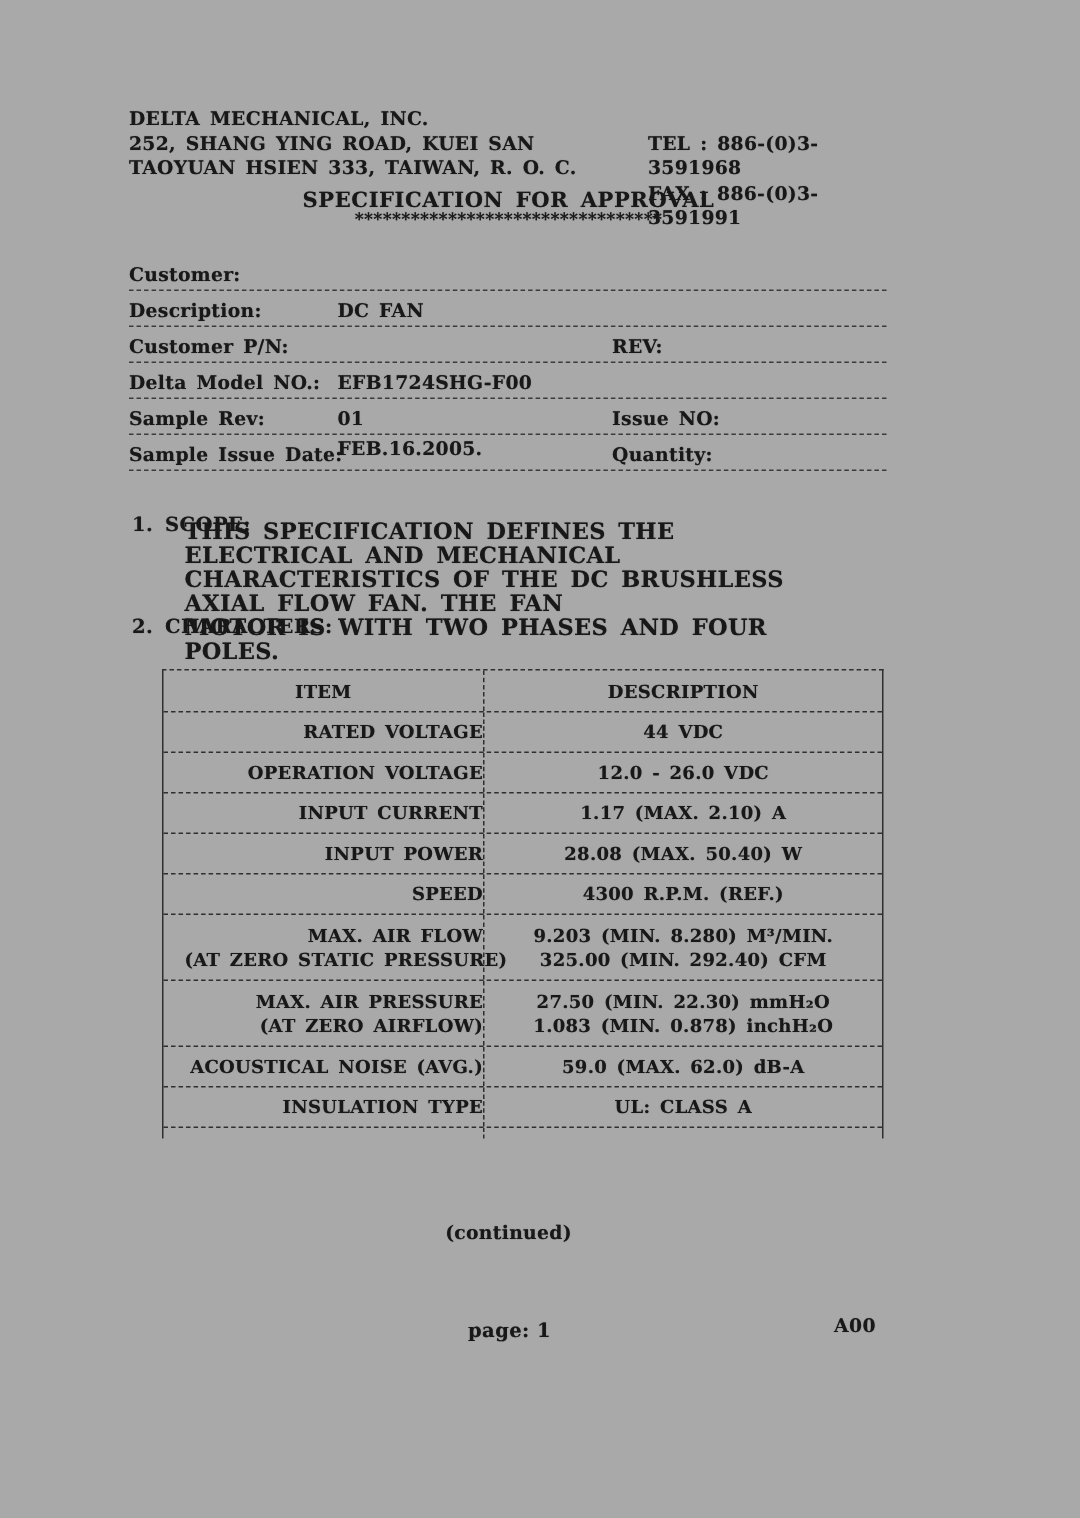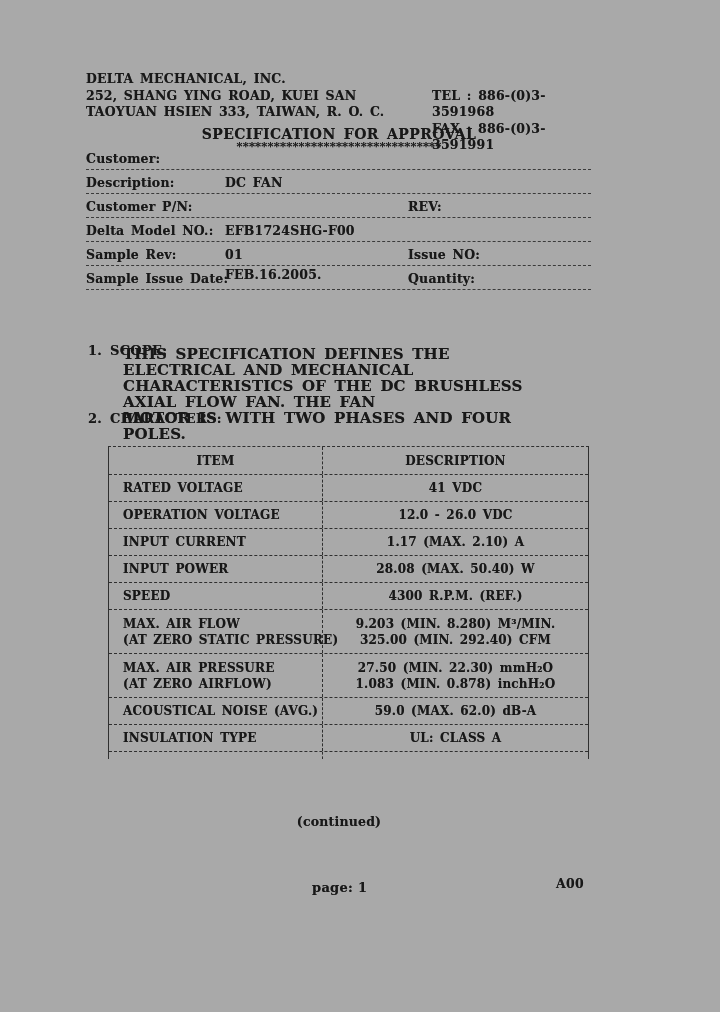--- a/index.html
+++ b/index.html
@@ -15,38 +15,38 @@
   }
   .abs{position:absolute;}
   
   .header{left:86px;top:71px;width:506px;font-size:12.5px;line-height:16.5px;letter-spacing:.2px;word-spacing:2px;}
   .header-right{position:absolute;left:346px;top:16.5px;line-height:16.5px;}
   
   .title-block{left:86px;top:127px;width:506px;text-align:center;}
   .doc-title{font-size:14px;letter-spacing:.4px;word-spacing:3px;line-height:15px;}
   .title-stars{font-size:11.5px;letter-spacing:.2px;line-height:9px;display:block;}
   
-  .fields{left:86px;top:149px;width:505px;font-size:12.5px;letter-spacing:.2px;word-spacing:2px;}
+  .fields{left:86px;top:173px;width:505px;font-size:12.5px;letter-spacing:.2px;word-spacing:2px;}
   .field-row{position:relative;border-bottom:1px dashed #3b3b3b;height:23px;}
   .field-row.first{height:20px;}
   .f-label{position:absolute;left:0;bottom:3px;white-space:nowrap;}
   .f-value{position:absolute;left:139px;bottom:3px;white-space:nowrap;}
   .f-value.raised{bottom:7px;}
   .f-right{position:absolute;left:322px;bottom:3px;white-space:nowrap;}
   
   .scope-heading{left:88px;top:318px;font-size:13px;letter-spacing:.3px;word-spacing:3px;margin-top:25px;}
   .scope-body{left:107px;top:346px;width:440px;font-size:15px;line-height:16px;letter-spacing:.2px;word-spacing:3px;margin-left:16px;}
   .characters-heading{left:88px;top:411px;font-size:13px;letter-spacing:.3px;word-spacing:3px;}
   
   .spec-table{left:108px;top:446px;width:481px;
     border-left:1px solid #2f2f2f;border-right:1px solid #2f2f2f;border-top:1px dashed #2f2f2f;
     font-size:12px;letter-spacing:.2px;word-spacing:2px;box-sizing:border-box;}
   .t-row{display:flex;border-bottom:1px dashed #2f2f2f;box-sizing:border-box;}
   .t-item{width:214px;border-right:1px dashed #2f2f2f;display:flex;flex-direction:column;justify-content:center;
-    padding-left:14px;box-sizing:border-box;}
+    padding-left:14px;box-sizing:border-box;text-align:right;}
   .t-desc{flex:1;display:flex;flex-direction:column;justify-content:center;text-align:center;}
   .t-row.head{height:28px;}
   .t-row.head .t-item{align-items:center;padding-left:0;}
   .t-row.single{height:27px;}
   .t-row.double{height:44px;line-height:16px;}
   .t-row.stub{height:7px;border-bottom:none;}
   .t-cell-line{display:block;white-space:nowrap;}
   
   .continued{left:86px;top:814px;width:506px;text-align:center;font-size:12.5px;letter-spacing:.2px;}
   .page-label{left:312px;top:880px;font-size:13px;letter-spacing:.3px;}
@@ -115,21 +115,21 @@
     <div class="t-desc">
       <span class="t-cell-line">DESCRIPTION</span>
     </div>
   </div>
 
   <div class="t-row single">
     <div class="t-item">
         <span class="t-cell-line">RATED VOLTAGE</span>
       </div>
     <div class="t-desc">
-        <span class="t-cell-line">41 VDC</span>
+        <span class="t-cell-line">44 VDC</span>
       </div>
   </div>
 
   <div class="t-row single">
     <div class="t-item">
         <span class="t-cell-line">OPERATION VOLTAGE</span>
       </div>
     <div class="t-desc">
         <span class="t-cell-line">12.0 - 26.0 VDC</span>
       </div>

